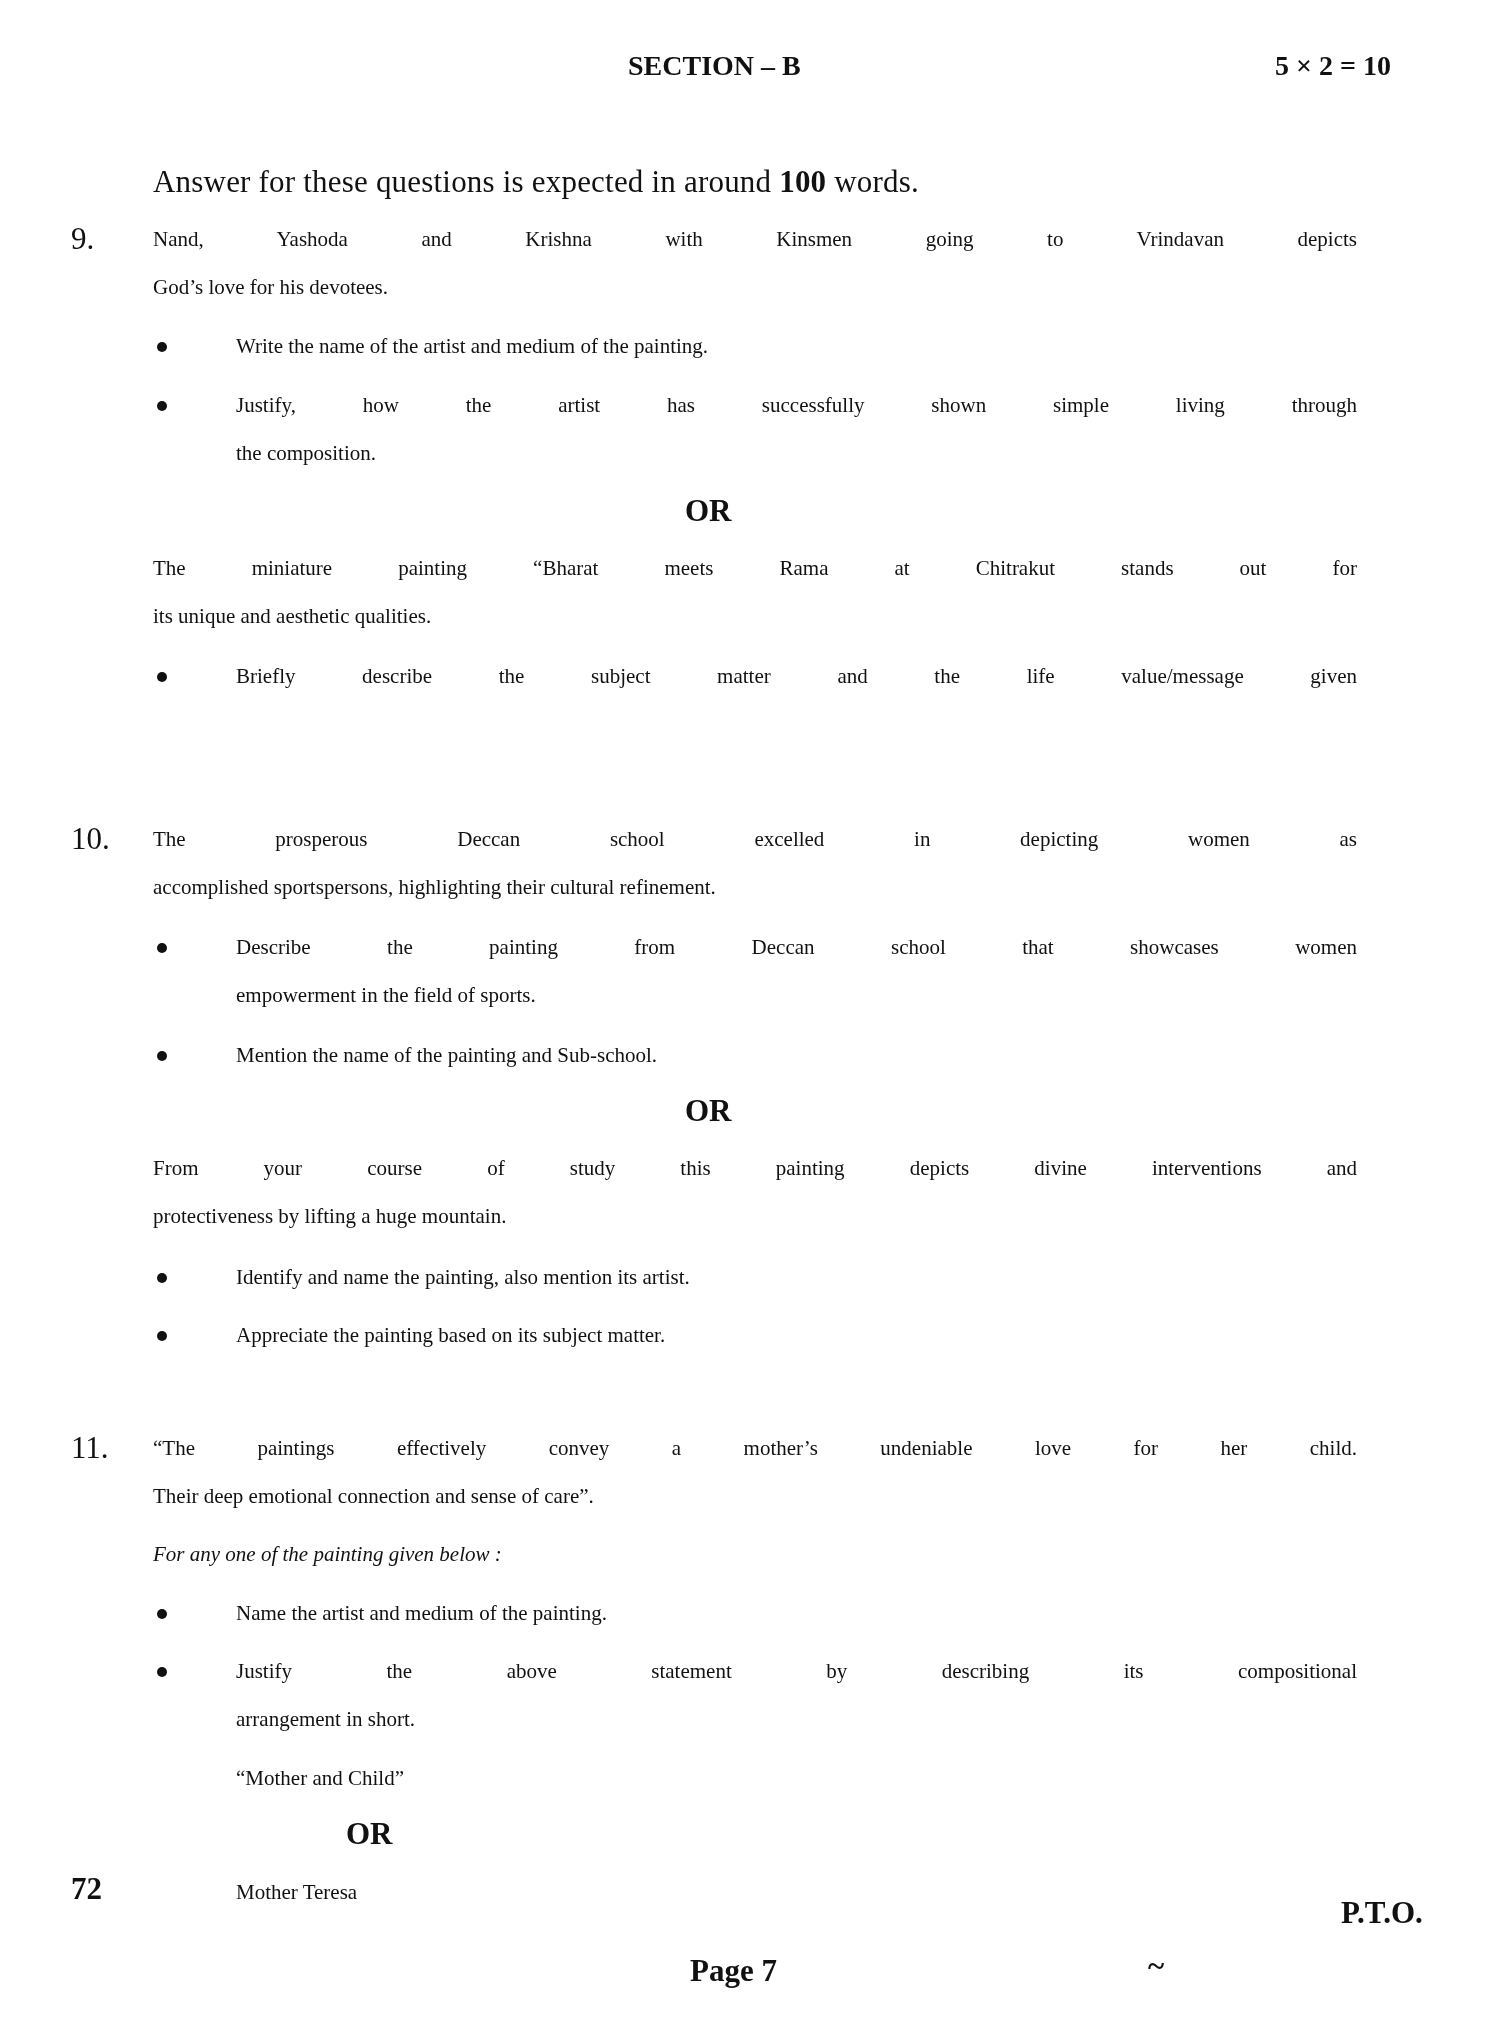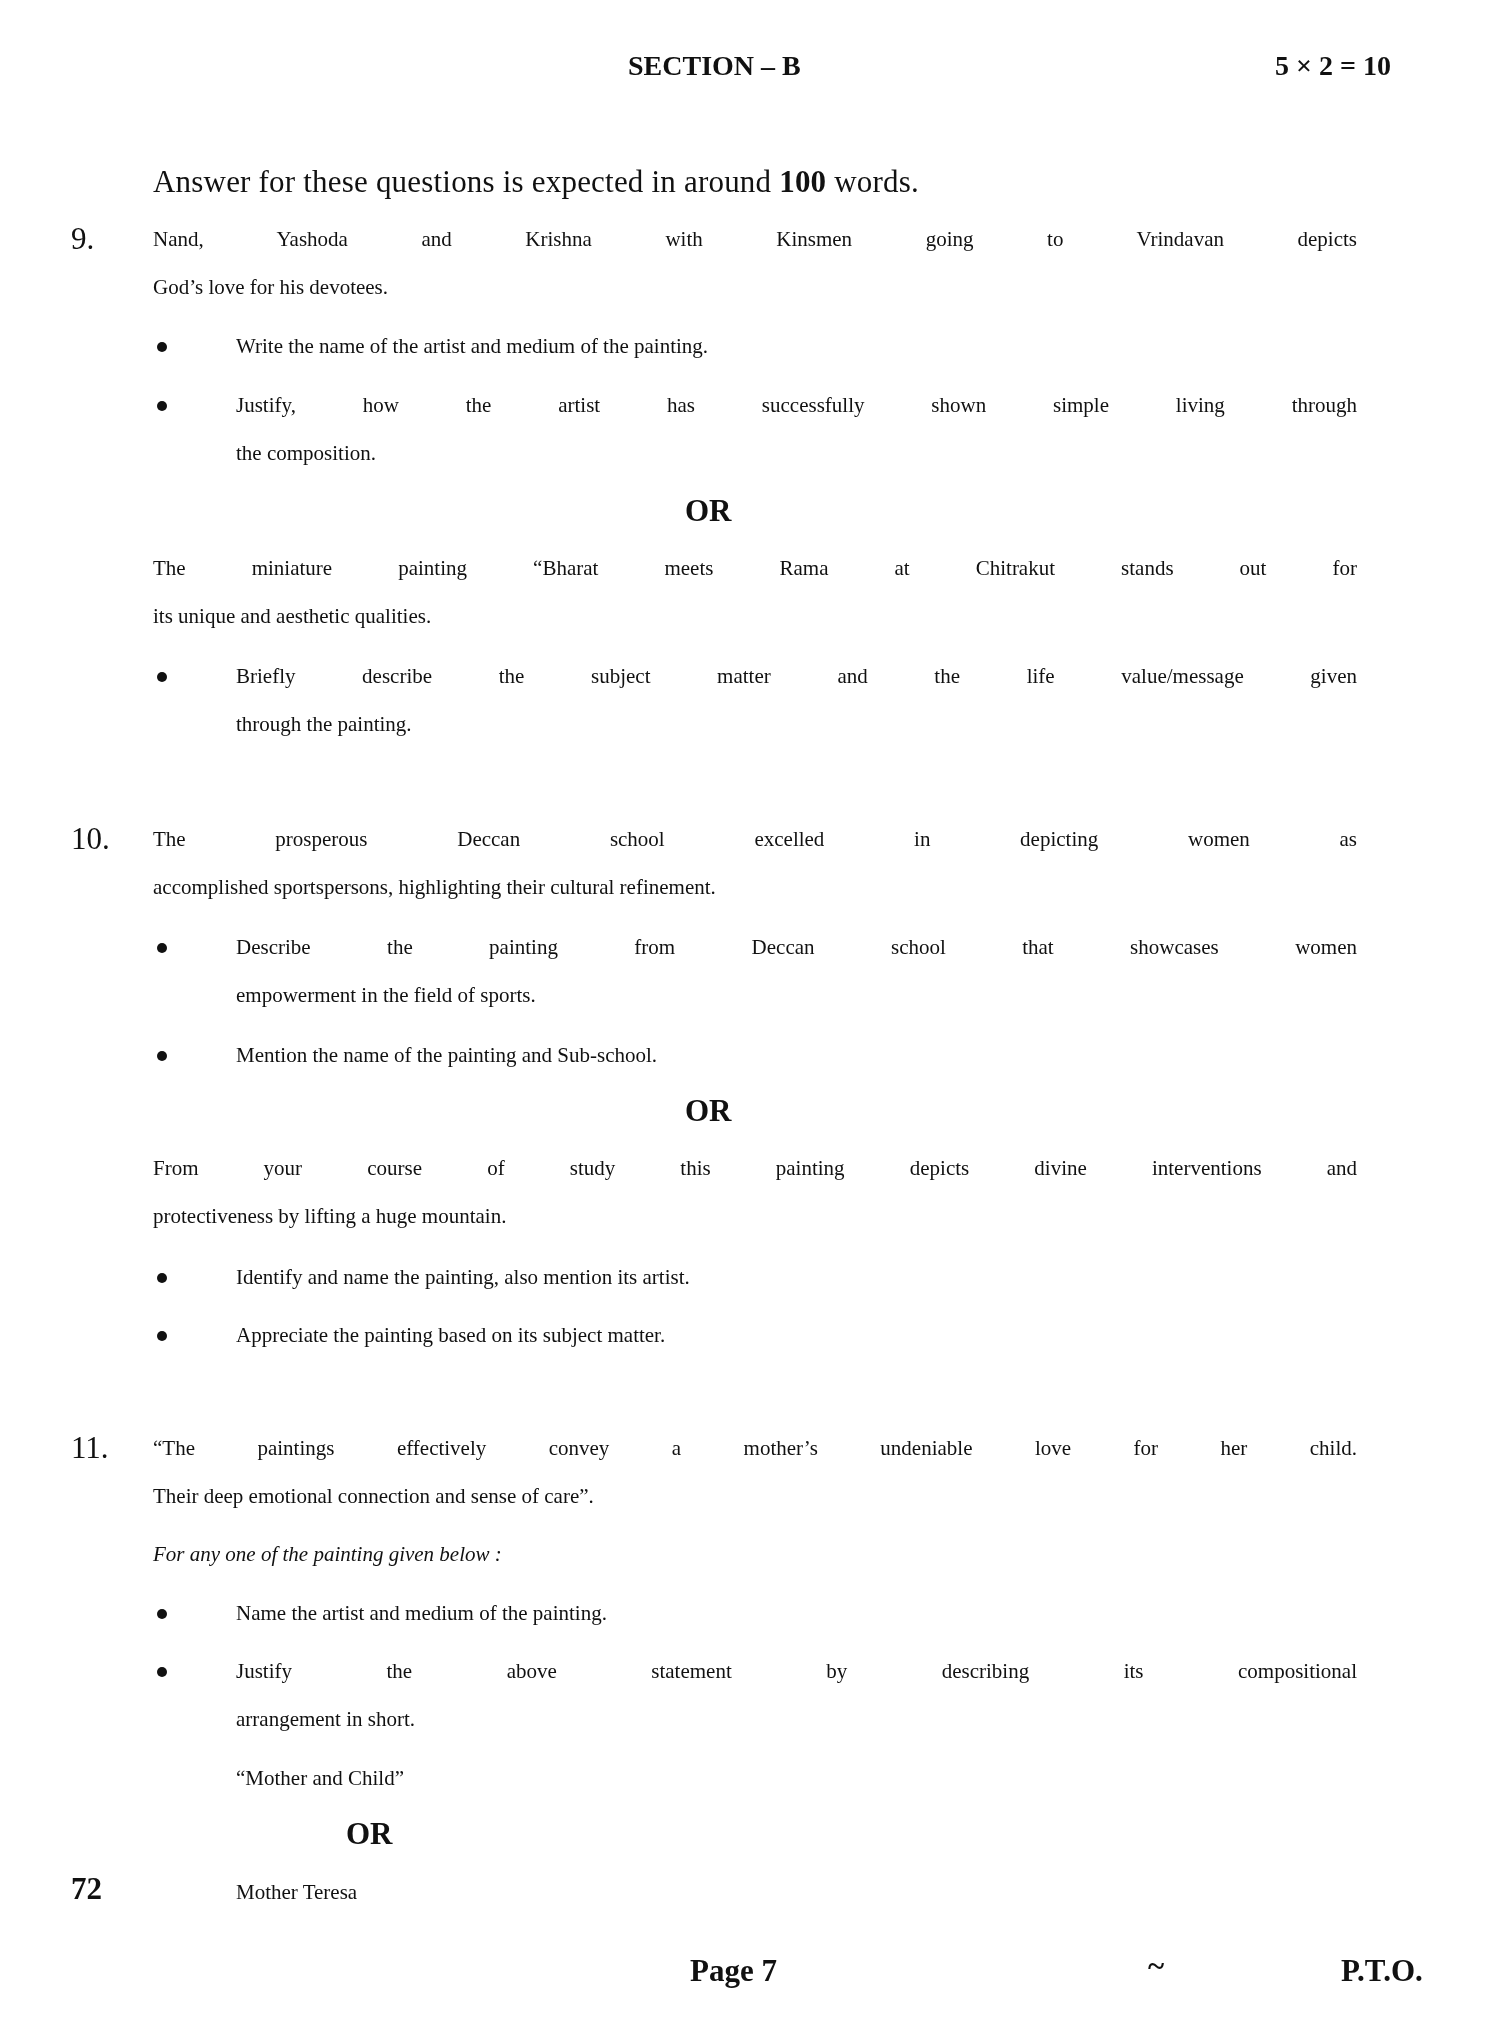--- a/index.html
+++ b/index.html
@@ -48,21 +48,20 @@
   <div class="or" style="left:685px; top:487px;">OR</div>
 
   <div class="block" style="left:153px; top:544px; width:1204px;">
     <div class="justify-full">The miniature painting “Bharat meets Rama at Chitrakut stands out for</div>
     <div>its unique and aesthetic qualities.</div>
   </div>
 
   <div class="bullet" style="left:157px; top:672px;"></div>
   <div class="block" style="left:236px; top:652px; width:1121px;">
     <div class="justify-full">Briefly describe the subject matter and the life value/message given</div>
-    <div>through the painting.</div>
   </div>
 
   <div class="qnum" style="left:71px; top:815px;">10.</div>
   <div class="block" style="left:153px; top:815px; width:1204px;">
     <div class="justify-full">The prosperous Deccan school excelled in depicting women as</div>
     <div>accomplished sportspersons, highlighting their cultural refinement.</div>
   </div>
 
   <div class="bullet" style="left:157px; top:943px;"></div>
   <div class="block" style="left:236px; top:923px; width:1121px;">
@@ -119,15 +118,15 @@
 
   <div class="or" style="left:346px; top:1810px;">OR</div>
 
   <div class="block" style="left:236px; top:1868px; width:800px;">
     <div>Mother Teresa</div>
   </div>
 
   <div class="footer" style="left:71px; top:1843px;margin-top:28px;">72</div>
   <div class="footer" style="left:690px; top:1953px;">Page 7</div>
   <div class="footer" style="left:1148px; top:1948px;">~</div>
-  <div class="footer" style="left:1341px; top:1953px;">P.T.O.</div>
+  <div class="footer" style="left:1341px; top:1895px;">P.T.O.</div>
 
 </div>
 
 </body></html>

